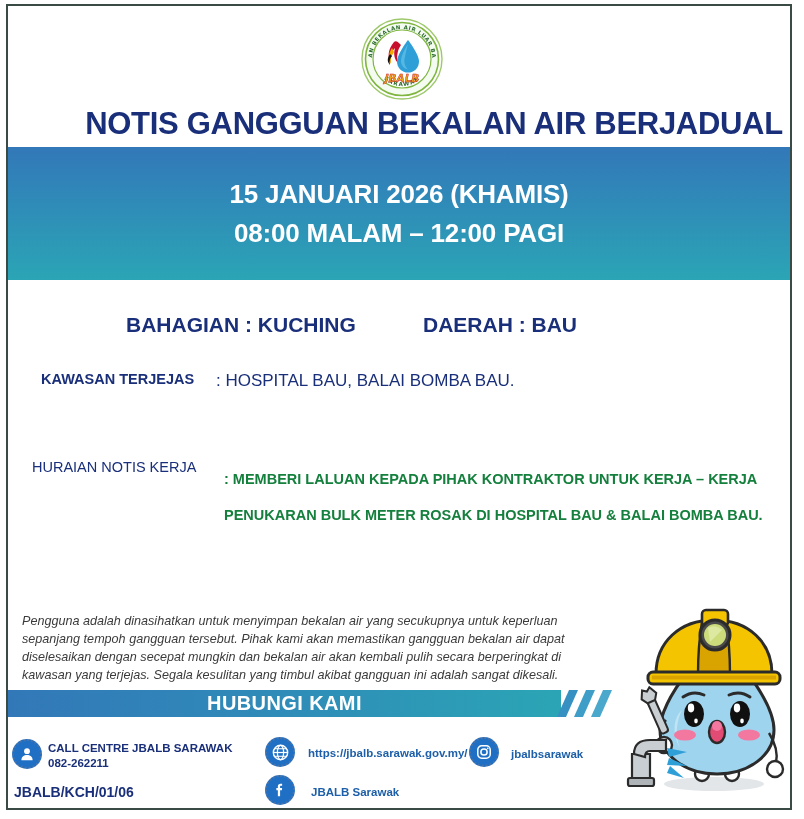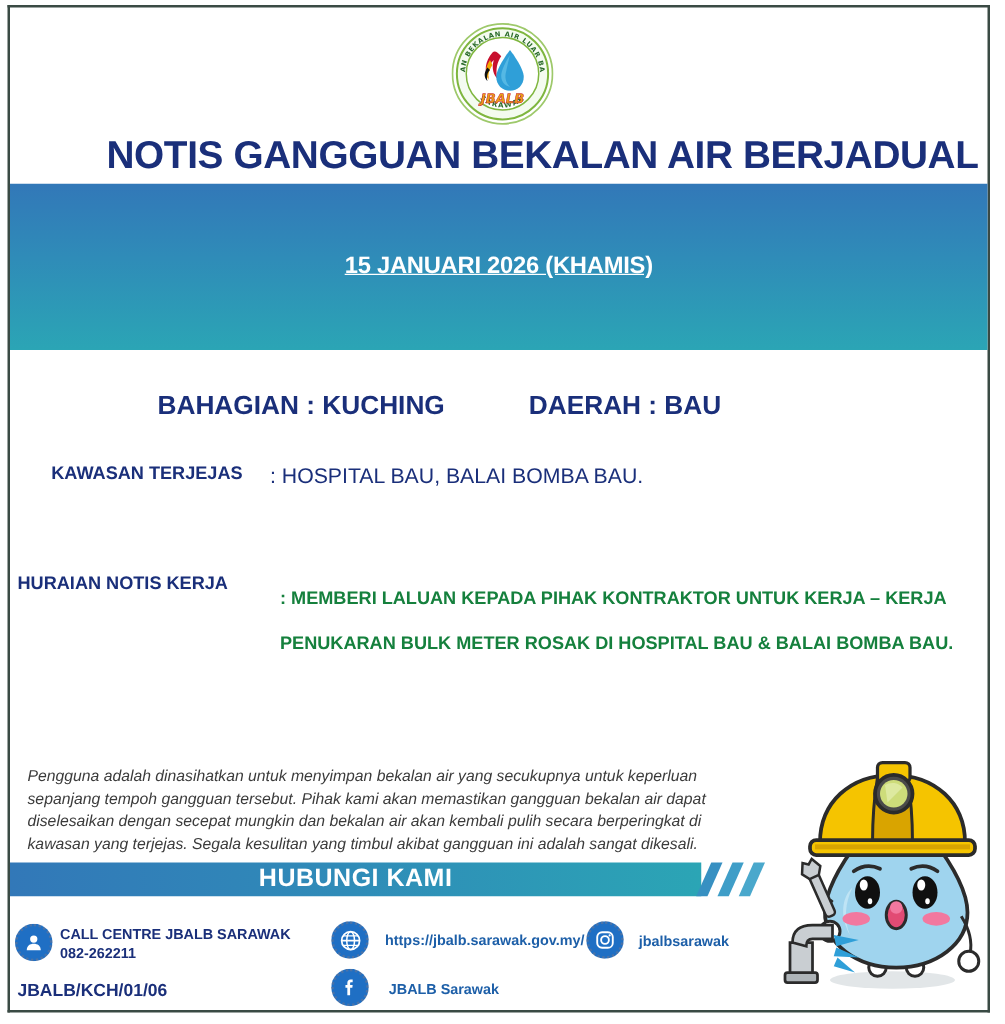--- a/index.html
+++ b/index.html
@@ -76,25 +76,24 @@
     width: 782px;
     height: 133px;
     background: linear-gradient(180deg, #3278b8 0%, #2f8cb8 45%, #2ba5b5 100%);
     display: flex;
     flex-direction: column;
     align-items: center;
     justify-content: center;
   }
   .date-line {
     color: #ffffff;
-    font-size: 19px;
+    font-size: 26px;
     font-weight: bold;
     line-height: 1.5;
     letter-spacing: -0.2px;
-    text-decoration: underline;
   }
 
   
   .row-bahagian {
     position: absolute;
     top: 313px;
     left: 0;
     width: 804px;
     color: #1a2f7a;
     font-weight: bold;
@@ -113,23 +112,23 @@
   .kawasan-value {
     position: absolute;
     left: 216px; top: 371px;
     font-size: 17px;
     font-weight: normal;
     color: #1a2f7a;
   }
 
   .huraian-label {
     position: absolute;
-    left: 14px; top: 459px;
+    left: 32px; top: 459px;
     font-size: 14.5px;
-    font-weight: bold;
+    font-weight: normal;
     color: #1a2f7a;
   }
   .huraian-value {
     position: absolute;
     left: 224px; top: 462px;
     font-size: 14.5px;
     font-weight: bold;
     color: #15803d;
     line-height: 2.45;
   }
@@ -254,20 +253,21 @@
       <path d="M47,26 C47,26 40,36.5 40,43 C40,47.4 43,50.8 47,51.4 C43.6,48.5 42.5,43.5 44,38.8 C44.8,34.4 47,26 47,26 Z" fill="#63c0e8" opacity="0.75"></path>
 
       <text x="41" y="64" font-family="DejaVu Sans, sans-serif" font-size="10.5" font-weight="bold" font-style="italic" fill="#e8a317" text-anchor="middle" stroke="#c8102e" stroke-width="0.4">JBALB</text>
     </svg>
   </div>
 
   <div class="main-title">NOTIS GANGGUAN BEKALAN AIR BERJADUAL</div>
 
   <div class="date-band">
     <div class="date-line">15 JANUARI 2026 (KHAMIS)</div>
+    <div class="date-line">08:00 MALAM – 12:00 PAGI</div>
   </div>
 
   <div class="row-bahagian">
     <span class="lbl-bahagian">BAHAGIAN : KUCHING</span>
     <span class="lbl-daerah">DAERAH : BAU</span>
   </div>
 
   <div class="kawasan-label">KAWASAN TERJEJAS</div>
   <div class="kawasan-value">: HOSPITAL BAU, BALAI BOMBA BAU.</div>
 

